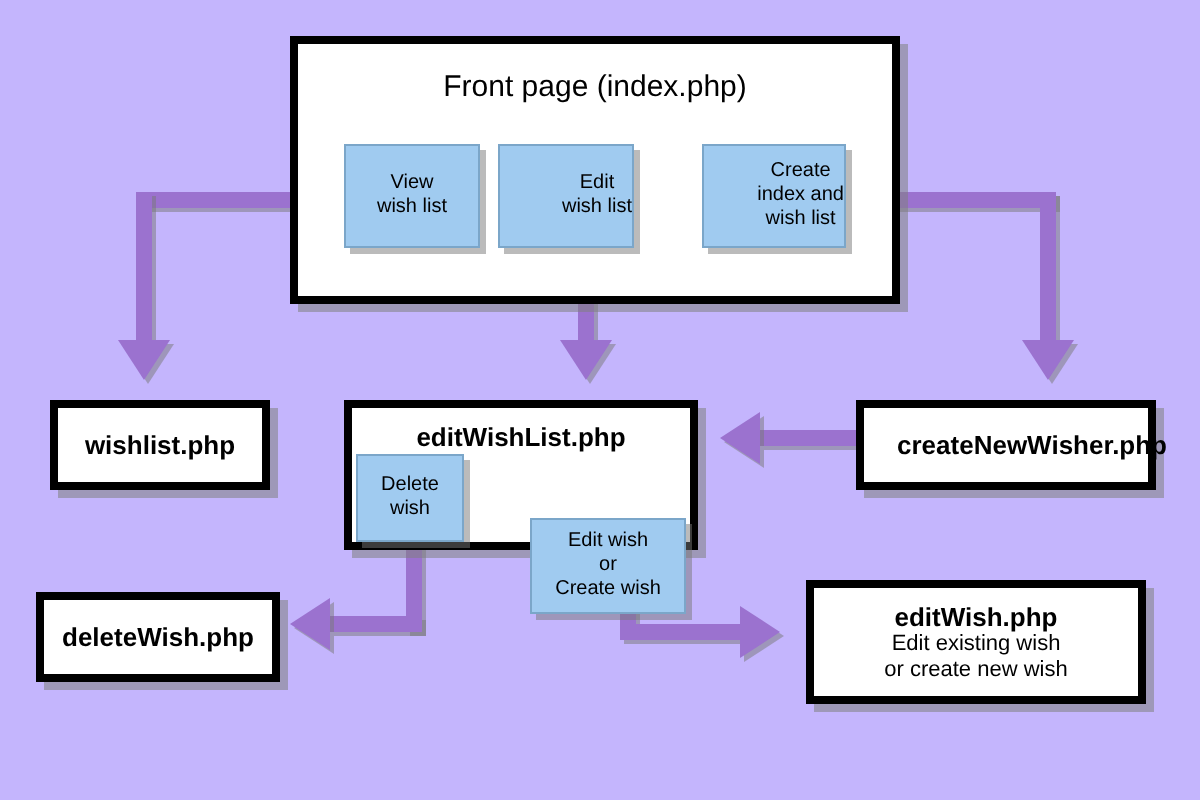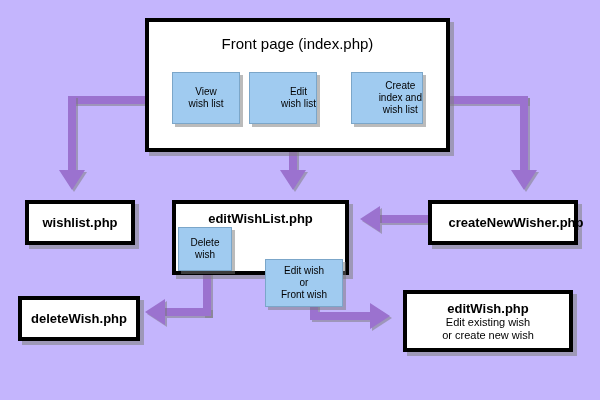--- a/index.html
+++ b/index.html
@@ -154,21 +154,21 @@
   <div class="bluebox" style="left:178px; top:227px; width:54px; height:44px;">
     <span>
       <span>Delete</span><br>
       <span>wish</span>
     </span>
   </div>
   <div class="bluebox" style="left:265px; top:223px; width:78px; height:48px;margin-top:36px;">
     <span>
       <span>Edit wish</span><br>
       <span>or</span><br>
-      <span>Front wish</span>
+      <span>Create wish</span>
     </span>
   </div>
 
   <div class="node" style="left:428px; top:200px; width:150px; height:45px;padding-left:26px;">
     <div class="node-title">createNewWisher.php</div>
   </div>
 
   <div class="node" style="left:403px; top:290px; width:170px; height:62px;">
     <div class="node-title">editWish.php</div>
     <div class="node-sub">Edit existing wish</div>

